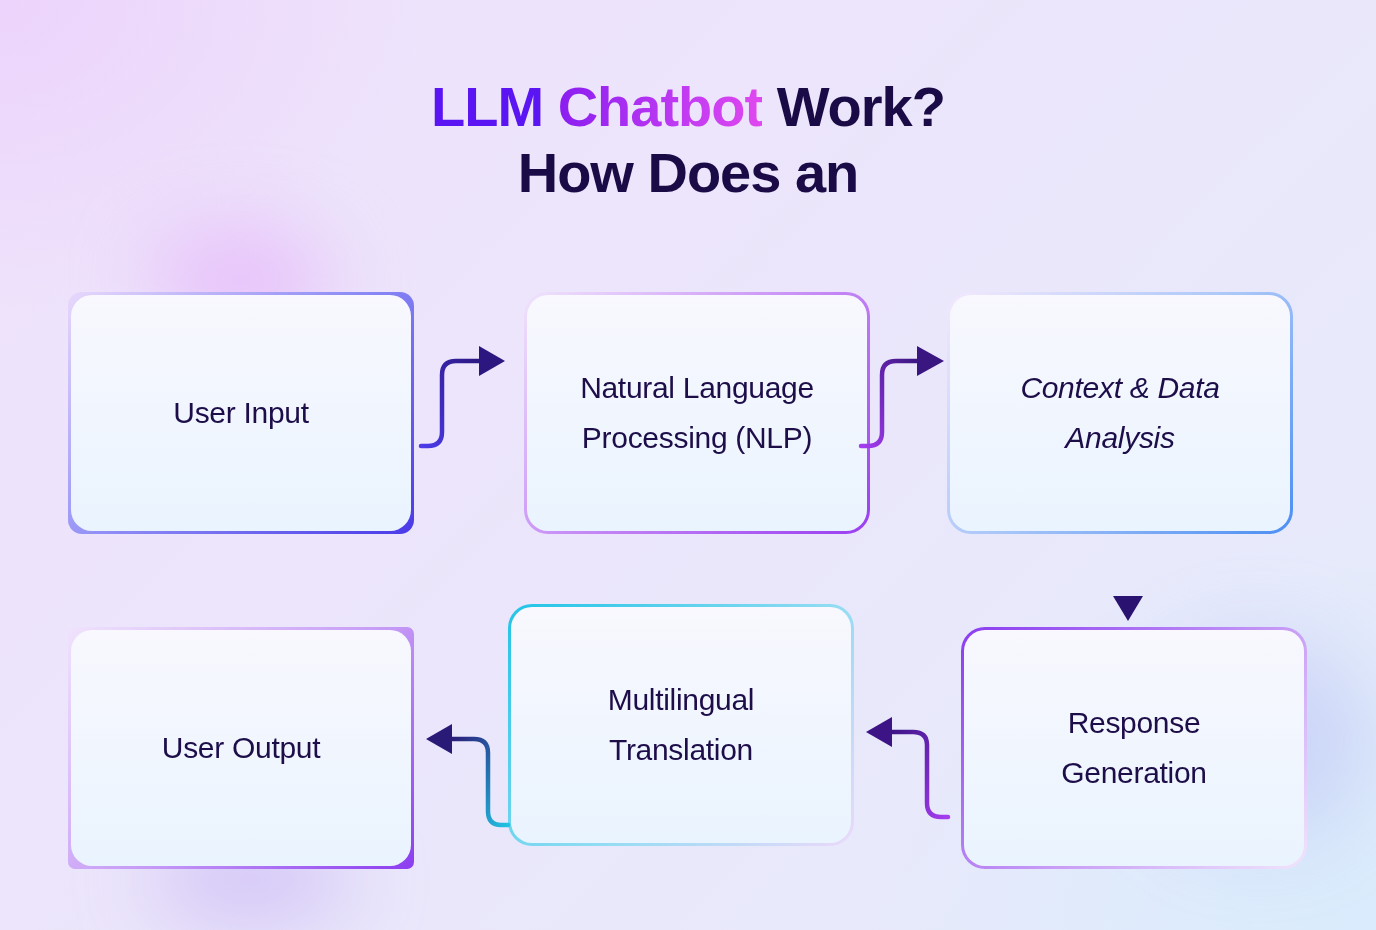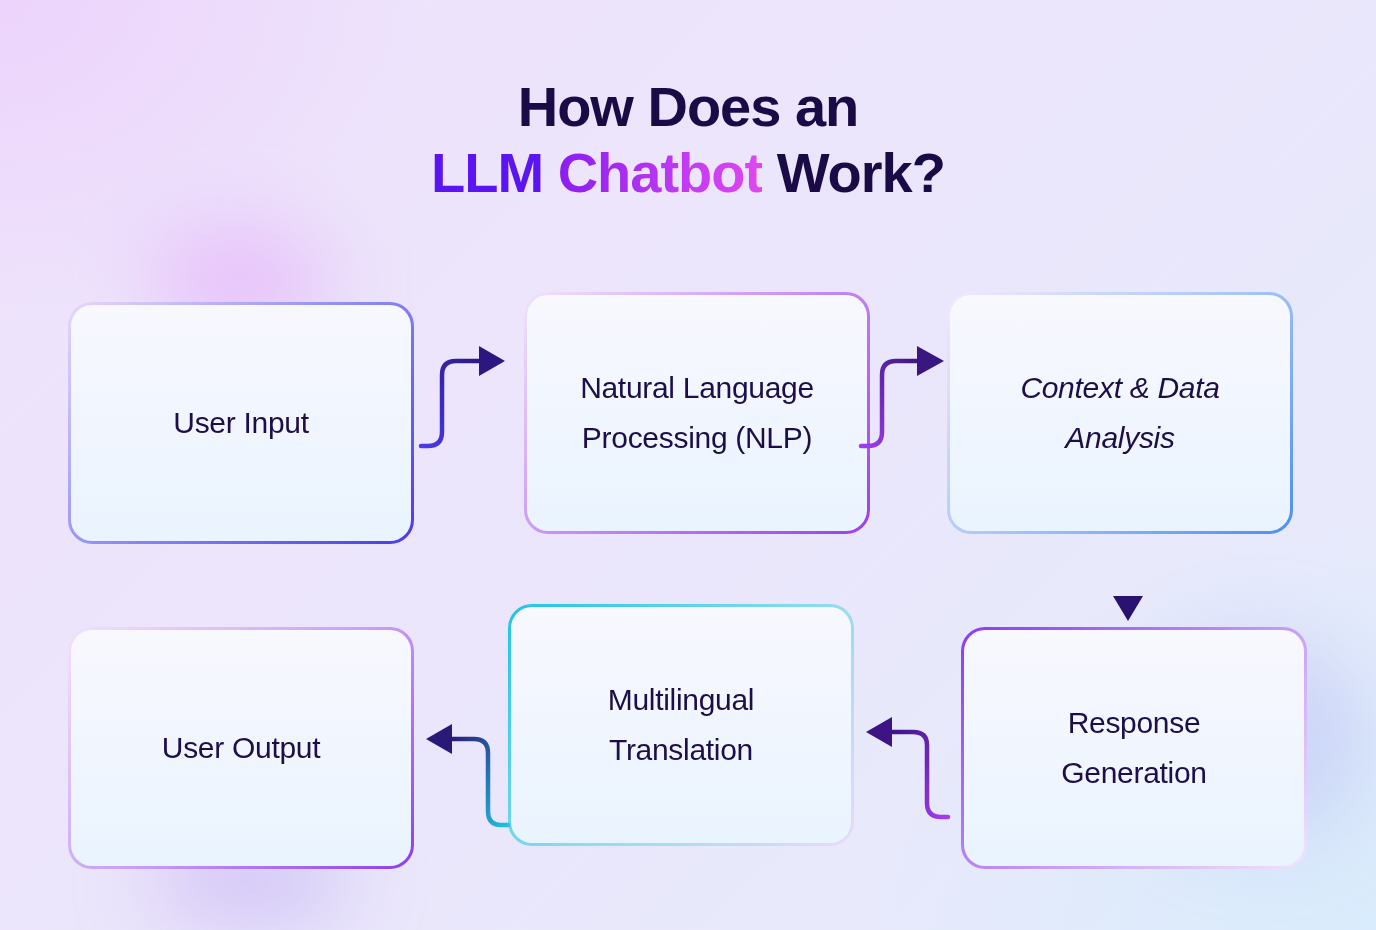--- a/index.html
+++ b/index.html
@@ -29,42 +29,42 @@
     display: flex; align-items: center; justify-content: center;
   }
   .box .inner {
     width: 100%; height: 100%; border-radius: 21px; box-sizing: border-box;
     background: linear-gradient(180deg, #f8f8fe 0%, #eaf4fe 100%);
     display: flex; align-items: center; justify-content: center; text-align: center;
   }
   .box .label {
     font-size: 30px; line-height: 50px; color: #1d0e4a; font-weight: 500; letter-spacing: -0.3px;
   }
-  #box-user-input { left: 68px; top: 302px; background: linear-gradient(135deg, #e7d8fb 0%, #8b8af5 50%, #4a3ae8 100%); }
+  #box-user-input { left: 68px; top: 292px; background: linear-gradient(135deg, #e7d8fb 0%, #8b8af5 50%, #4a3ae8 100%); border-radius: 14px; }
   #box-nlp { left: 524px; top: 292px; background: linear-gradient(135deg, #f0e4fc 0%, #c68bf5 50%, #9a3ef0 100%); }
   #box-context { left: 947px; top: 292px; background: linear-gradient(135deg, #f4e9fd 0%, #a9c6f8 50%, #4b8ef2 100%); font-style: italic; }
   #box-response { left: 961px; top: 627px; background: linear-gradient(135deg, #8a3cf0 0%, #c69af6 55%, #f1e5fc 100%); }
   #box-translation { left: 508px; top: 604px; background: linear-gradient(135deg, #21c4e6 0%, #8fdcf2 55%, #ecd9fb 100%); }
-  #box-user-output { left: 68px; top: 627px; background: linear-gradient(135deg, #f0e3fc 0%, #c59af6 55%, #8c3df0 100%); }
+  #box-user-output { left: 68px; top: 627px; background: linear-gradient(135deg, #f0e3fc 0%, #c59af6 55%, #8c3df0 100%); border-radius: 7px; }
   svg.arrows { position: absolute; left: 0; top: 0; width: 1376px; height: 930px; pointer-events: none; }
 </style>
 </head>
 <body>
 
 <div class="glow" style="left:150px;top:230px;width:180px;height:100px;background:rgba(225,160,250,0.55);"></div>
 <div class="glow" style="left:1150px;top:640px;width:220px;height:200px;background:rgba(170,175,240,0.35);"></div>
 <div class="glow" style="left:150px;top:840px;width:200px;height:80px;background:rgba(175,150,240,0.45);"></div>
 
 <div class="title">
-  <div>How Does an</div>
   <div>
     <span class="grad-llm">LLM</span>
     <span class="grad-chat">Chatbot</span>
     <span>Work?</span>
   </div>
+  <div>How Does an</div>
 </div>
 
 <div class="box" id="box-user-input">
   <div class="inner">
       <div class="label" style="width:200px">User Input</div>
     </div>
 </div>
 <div class="box" id="box-nlp">
   <div class="inner">
       <div class="label" style="width:300px">Natural Language Processing (NLP)</div>

